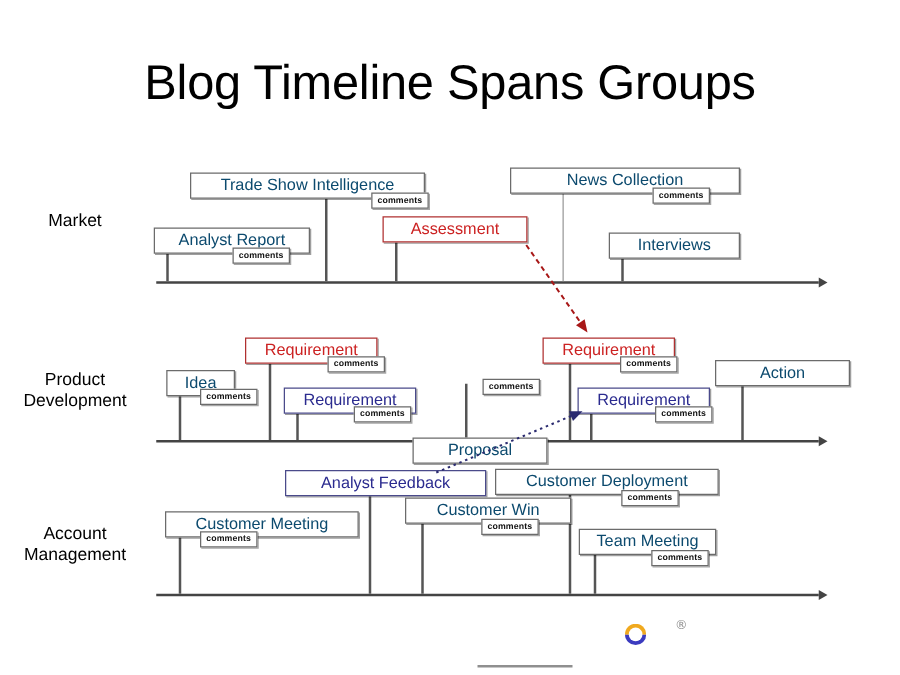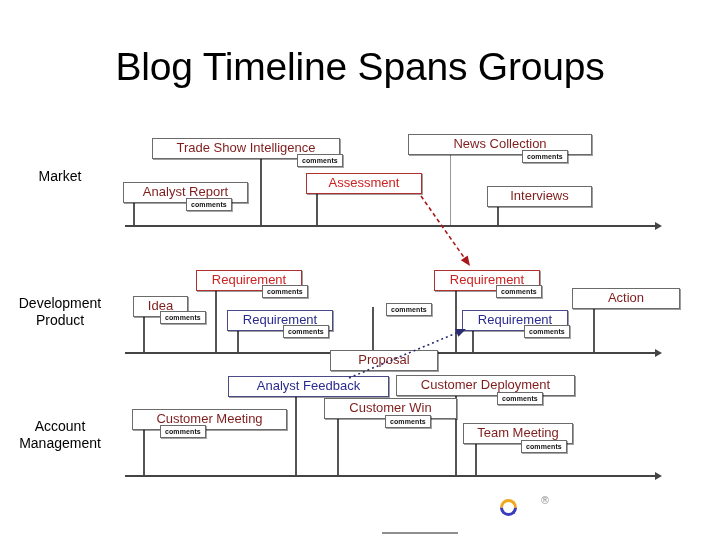--- a/index.html
+++ b/index.html
@@ -93,21 +93,21 @@
 
   
   .ev {
     position: absolute;
     background: #ffffff;
     border: 1px solid #6b6b6b;
     box-shadow: 1px 1px 0 rgba(0,0,0,0.38);
     font-size: 13px;
     line-height: 16px;
     padding: 1px 5px 2px 5px;
-    color: #7f1d1d;
+    color: #0c4a6e;
     white-space: nowrap;
     font-stretch: condensed;
     box-sizing: border-box;
   }
   .ev.red {
     color: #cc2222;
     border-color: #b03030;
   }
   .ev.navy {
     color: #2b2b8f;
@@ -212,22 +212,22 @@
       <div class="ev" style="left: 123px; top: 182px; width: 125px; text-align: center;">Analyst Report</div>
       <div class="cm" style="left: 186px; top: 198px;">comments</div>
       <div class="stem" style="left: 316px; top: 192px; height: 33px;"></div>
       <div class="ev red" style="left: 306px; top: 173px; width: 116px; text-align: center;">Assessment</div>
       <div class="stem thin" style="left: 450px; top: 153px; height: 72px;"></div>
       <div class="ev" style="left: 380px; top: 134px; width: 184px; text-align: center; margin-left: 28px;">News Collection</div>
       <div class="cm" style="left: 522px; top: 150px;">comments</div>
       <div class="stem" style="left: 497px; top: 205px; height: 20px;"></div>
       <div class="ev" style="left: 487px; top: 186px; width: 105px; text-align: center;">Interviews</div>
       <div class="group-label" style="left: 0px; top: 295px;">
+        <div>Product</div>
         <div>Development</div>
-        <div>Product</div>
       </div>
       <div class="axis" style="left: 125px; top: 352px; width: 530px;"></div>
       <div class="axis-head" style="left: 655px; top: 349px;"></div>
       <div class="stem" style="left: 215px; top: 289px; height: 63px;"></div>
       <div class="ev red" style="left: 196px; top: 270px; width: 106px; text-align: center;">Requirement</div>
       <div class="cm" style="left: 262px; top: 285px;">comments</div>
       <div class="stem" style="left: 143px; top: 315px; height: 37px;"></div>
       <div class="ev" style="left: 133px; top: 296px; width: 55px; text-align: center;">Idea</div>
       <div class="cm" style="left: 160px; top: 311px;">comments</div>
       <div class="stem" style="left: 237px; top: 329px; height: 23px;"></div>

